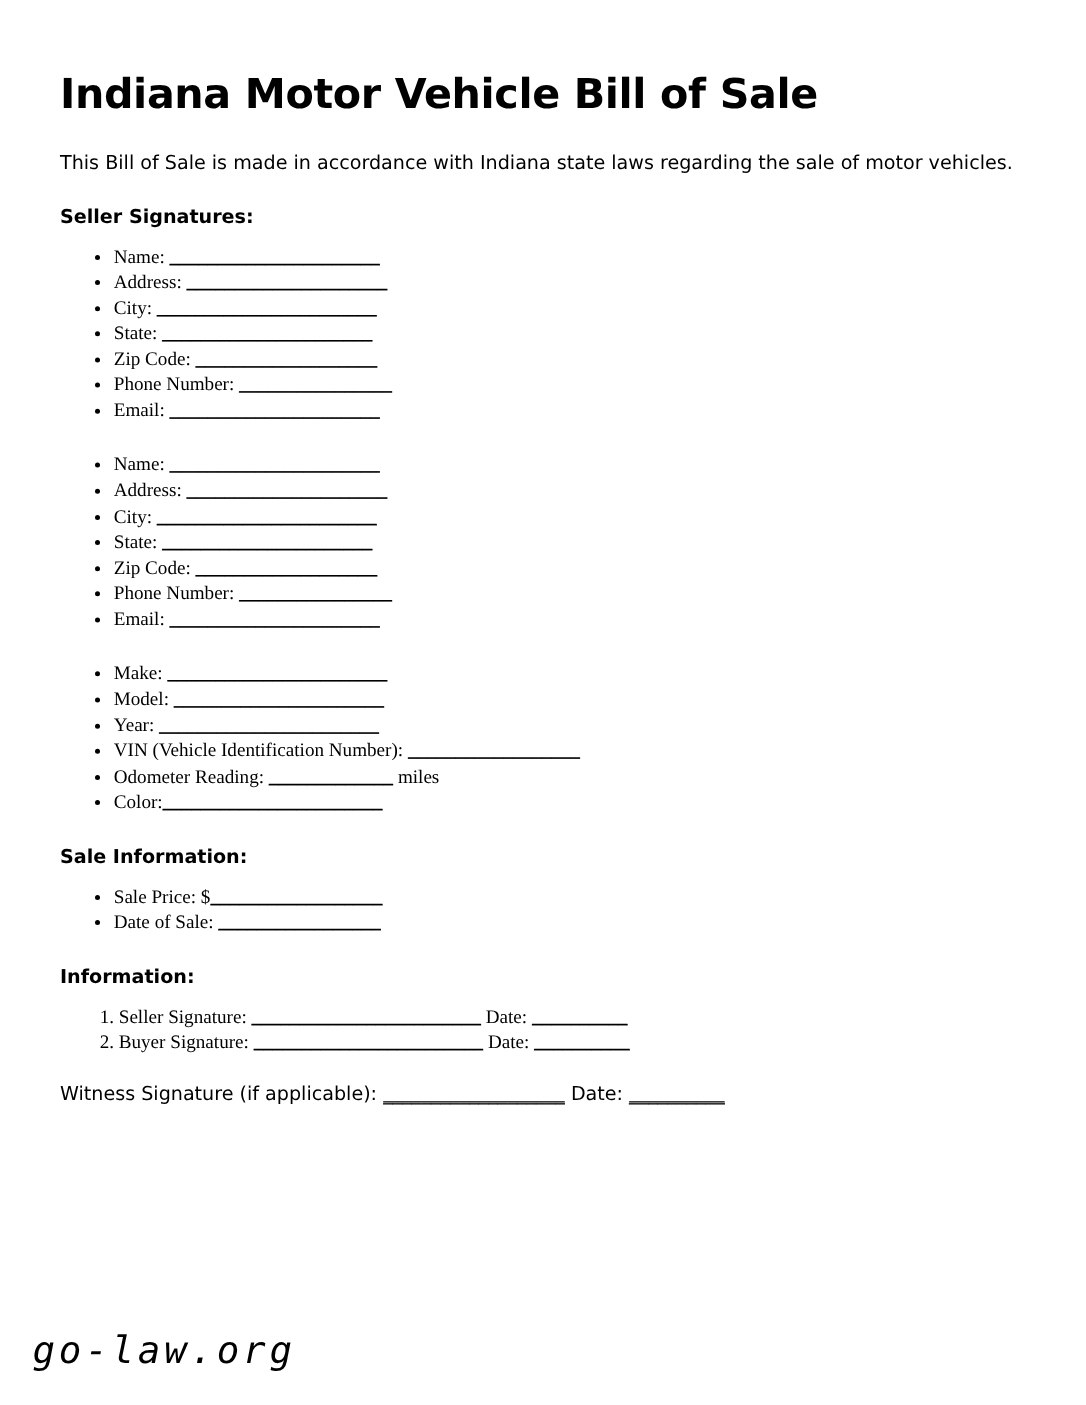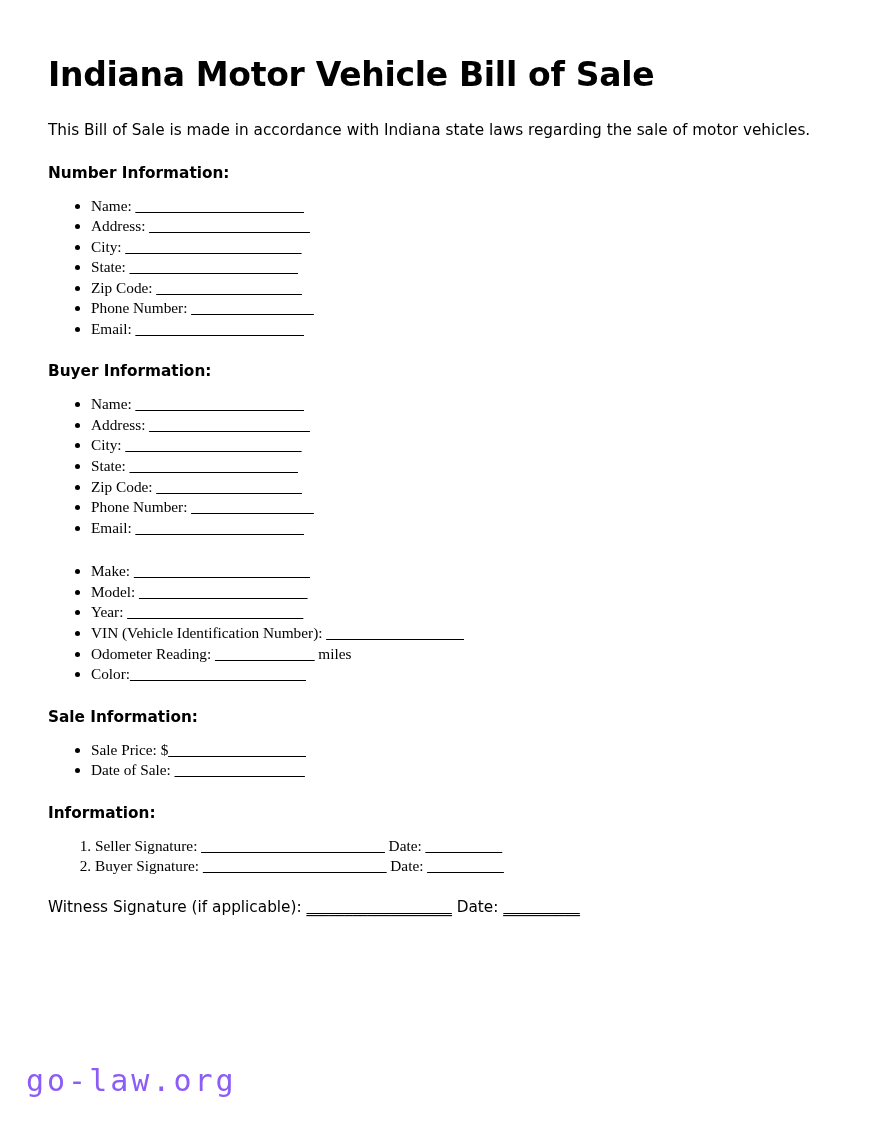--- a/index.html
+++ b/index.html
@@ -74,45 +74,45 @@
     margin: 0;
     white-space: nowrap;
   }
   .watermark {
     position: absolute;
     left: 26px;
     top: 1063px;
     font-family: "DejaVu Sans Mono", monospace;
     font-size: 30px;
     letter-spacing: 3px;
-    color: #8b5cf6;
+    color: #000000;
     white-space: nowrap;
+    font-style: italic;
   }
 </style>
 </head>
 <body>
 
 <div class="page">
 
   <h1 class="doc-title">Indiana Motor Vehicle Bill of Sale</h1>
 
   <p class="para">This Bill of Sale is made in accordance with Indiana state laws regarding the sale of motor vehicles.</p>
 
-  <h2 class="section-heading">Number Information:</h2>
+  <h2 class="section-heading">Seller Signatures:</h2>
   <ul class="field-list">
     <li><span>Name: </span><span class="blank">______________________</span></li>
     <li><span>Address: </span><span class="blank">_____________________</span></li>
     <li><span>City: </span><span class="blank">_______________________</span></li>
     <li><span>State: </span><span class="blank">______________________</span></li>
     <li><span>Zip Code: </span><span class="blank">___________________</span></li>
     <li><span>Phone Number: </span><span class="blank">________________</span></li>
     <li><span>Email: </span><span class="blank">______________________</span></li>
   </ul>
 
-  <h2 class="section-heading">Buyer Information:</h2>
   <ul class="field-list">
     <li><span>Name: </span><span class="blank">______________________</span></li>
     <li><span>Address: </span><span class="blank">_____________________</span></li>
     <li><span>City: </span><span class="blank">_______________________</span></li>
     <li><span>State: </span><span class="blank">______________________</span></li>
     <li><span>Zip Code: </span><span class="blank">___________________</span></li>
     <li><span>Phone Number: </span><span class="blank">________________</span></li>
     <li><span>Email: </span><span class="blank">______________________</span></li>
   </ul>
 

